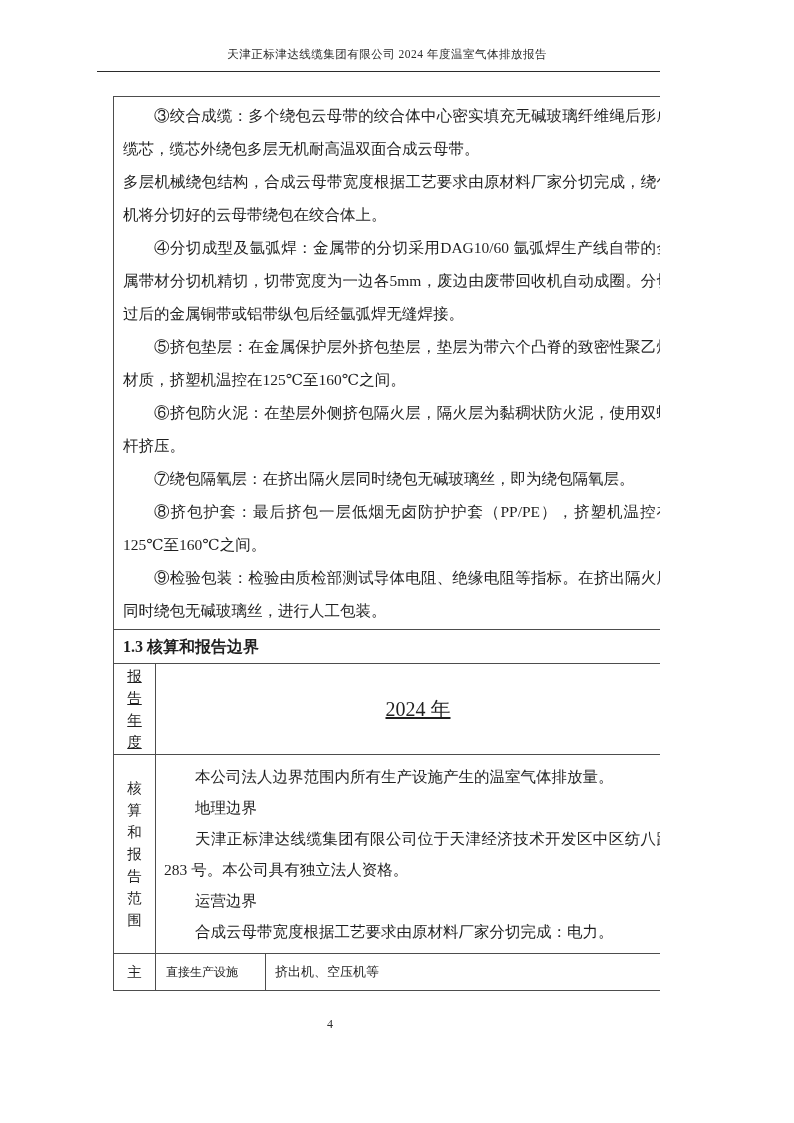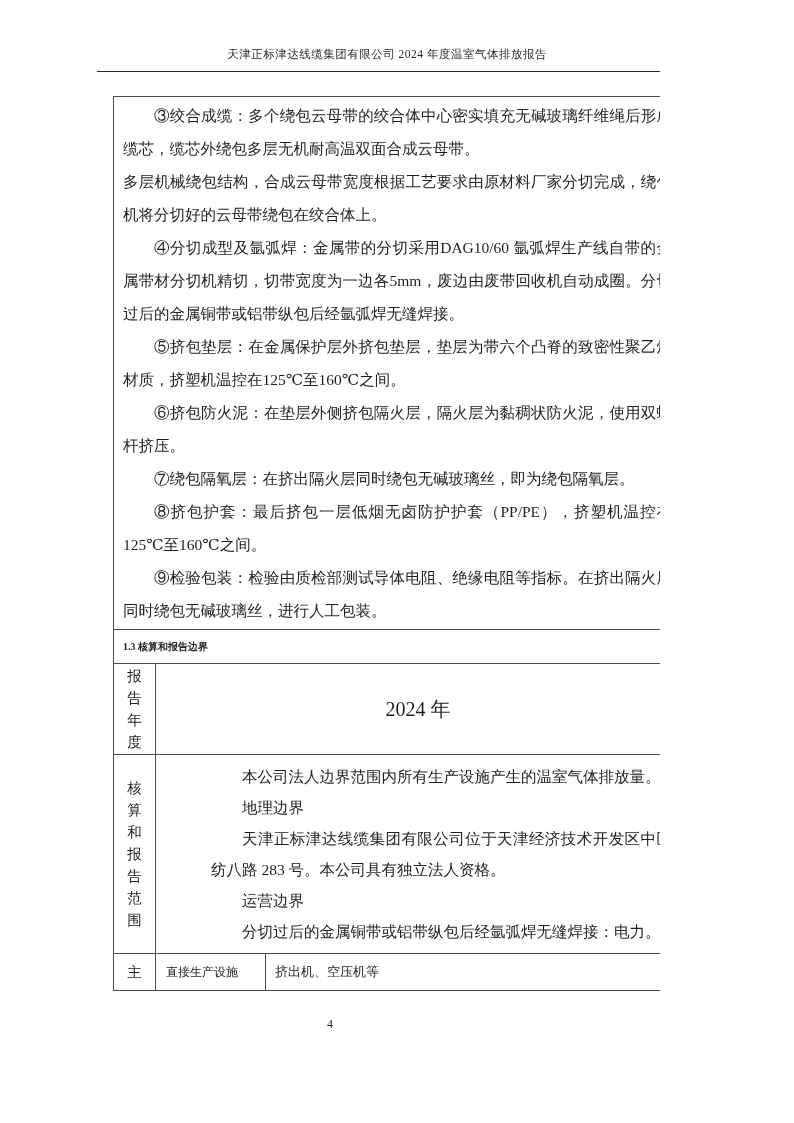--- a/index.html
+++ b/index.html
@@ -34,56 +34,55 @@
   .body-cell {
     padding: 2px 8px 2px 9px;
     font-size: 15.5px;
     line-height: 33px;
     text-align: justify;
   }
   .para { text-indent: 0; }
   .para.indent { text-indent: 2em; }
   .section-row {
     font-weight: bold;
-    font-size: 10px;
+    font-size: 16px;
     padding: 6px 8px 6px 9px;
     line-height: 21px;
   }
   .trow { display: flex; align-items: stretch; }
   .label-cell {
     width: 42px;
     flex: 0 0 42px;
     border-right: 1px solid #4d4d4d;
     display: flex;
     align-items: center;
     justify-content: center;
   }
   .vlabel {
     display: inline-block;
     width: 1em;
     font-size: 14.5px;
     line-height: 22px;
     word-break: break-all;
     text-align: center;
   }
-  .row-year { height: 91px; }
+  .row-year { height: 91px; text-decoration: underline; }
   .row-year .value-cell {
     flex: 1;
     display: flex;
     align-items: center;
     justify-content: center;
     font-size: 20px;
   }
   .row-scope .value-cell {
     flex: 1;
     padding: 6px 8px 6px 8px;
     font-size: 15.5px;
     line-height: 31px;
     text-align: justify;
-    margin-left: 47px;
   }
   .cpara { text-indent: 2em; }
   .row-main { height: 37px; }
   .row-main .mini-cell {
     width: 42px;
     flex: 0 0 42px;
     border-right: 1px solid #4d4d4d;
     display: flex;
     align-items: center;
     justify-content: center;
@@ -145,21 +144,21 @@
 
     <div class="trow row-scope">
       <div class="label-cell">
         <span class="vlabel">核算和报告范围</span>
       </div>
       <div class="value-cell">
         <p class="cpara">本公司法人边界范围内所有生产设施产生的温室气体排放量。</p>
         <p class="cpara">地理边界</p>
         <p class="cpara">天津正标津达线缆集团有限公司位于天津经济技术开发区中区纺八路 283 号。本公司具有独立法人资格。</p>
         <p class="cpara">运营边界</p>
-        <p class="cpara">分切过后的金属铜带或铝带纵包后经氩弧焊无缝焊接：电力。</p>
+        <p class="cpara">合成云母带宽度根据工艺要求由原材料厂家分切完成：电力。</p>
       </div>
     </div>
 
     <div class="trow row-main">
       <div class="mini-cell">
         <span>主</span>
       </div>
       <div class="mid-cell">直接生产设施</div>
       <div class="value-cell">挤出机、空压机等</div>
     </div>

